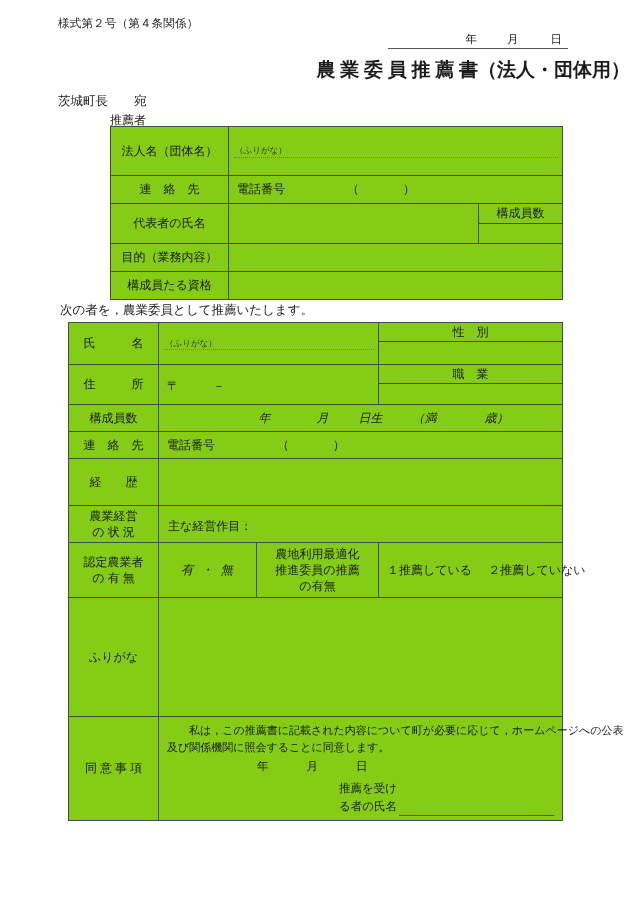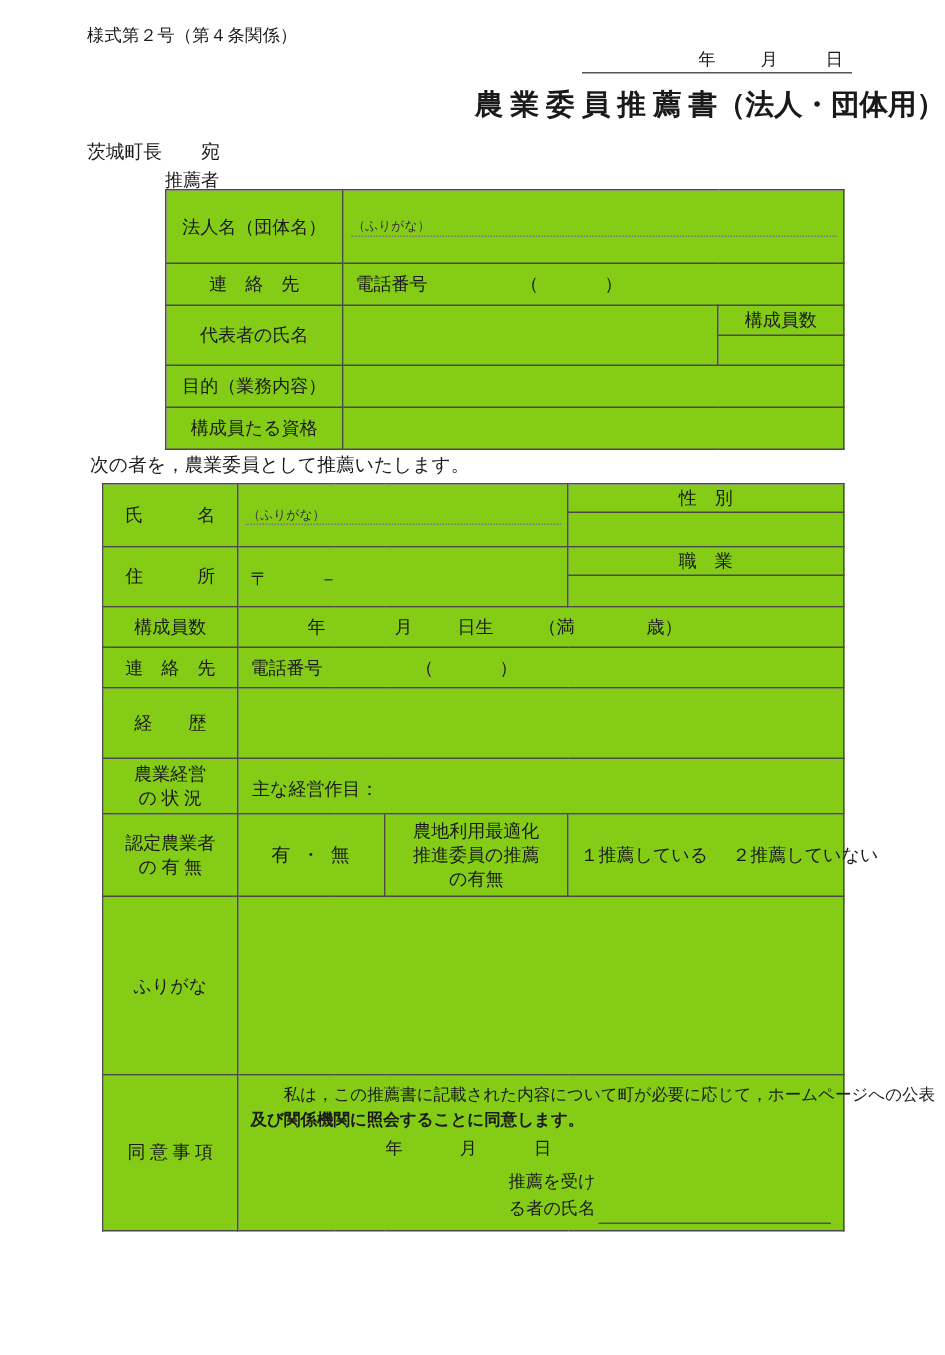--- a/index.html
+++ b/index.html
@@ -148,50 +148,53 @@
     padding: 4px 0 0 8px;
     font-size: 12px;
     white-space: nowrap;
   }
   .postal .dash { display: inline-block; margin-left: 34px; }
 
   .birth-row {
     padding: 3px 0;
     white-space: nowrap;
     font-size: 12px;
+    text-align: center;
+    font-style: italic;
   }
   .birth-row .s1 { display:inline-block; width: 46px; }
   .birth-row .s2 { display:inline-block; width: 46px; }
   .birth-row .s3 { display:inline-block; width: 30px; }
   .birth-row .s4 { display:inline-block; width: 48px; }
 
   .crop-line { padding: 5px 0 0 9px; font-size: 12px; }
 
   .aru-nashi {
     text-align: center;
     font-size: 12.5px;
     letter-spacing: 1px;
     white-space: nowrap;
+    font-style: italic;
   }
   .aru-nashi .mid { display:inline-block; width: 26px; text-align:center; }
 
   .opt-line {
     padding-left: 8px;
     font-size: 12px;
     white-space: nowrap;
   }
   .opt-line .opt2 { display:inline-block; margin-left: 16px; }
 
   .consent-body {
     padding: 5px 8px 4px 8px;
     font-size: 11px;
     line-height: 1.55;
   }
   .consent-p1 { text-indent: 22px; white-space: nowrap; }
-  .consent-p2 { white-space: nowrap; font-weight: bold; }
+  .consent-p2 { white-space: nowrap; }
   .consent-date {
     white-space: nowrap;
     padding-left: 52px;
     margin-top: 2px;
     font-size: 11.5px;
   }
   .consent-date .s { display:inline-block; width: 38px; }
   .sig-wrap {
     margin-top: 4px;
     padding-left: 172px;

